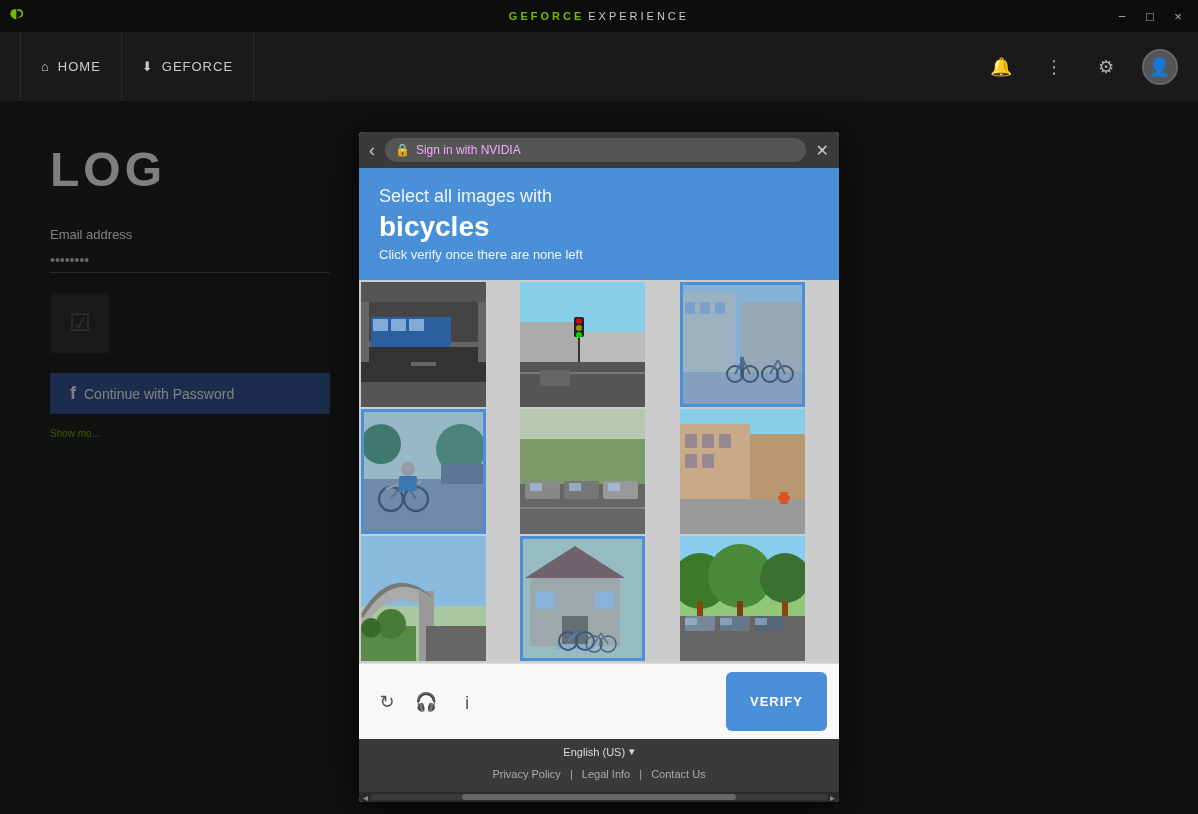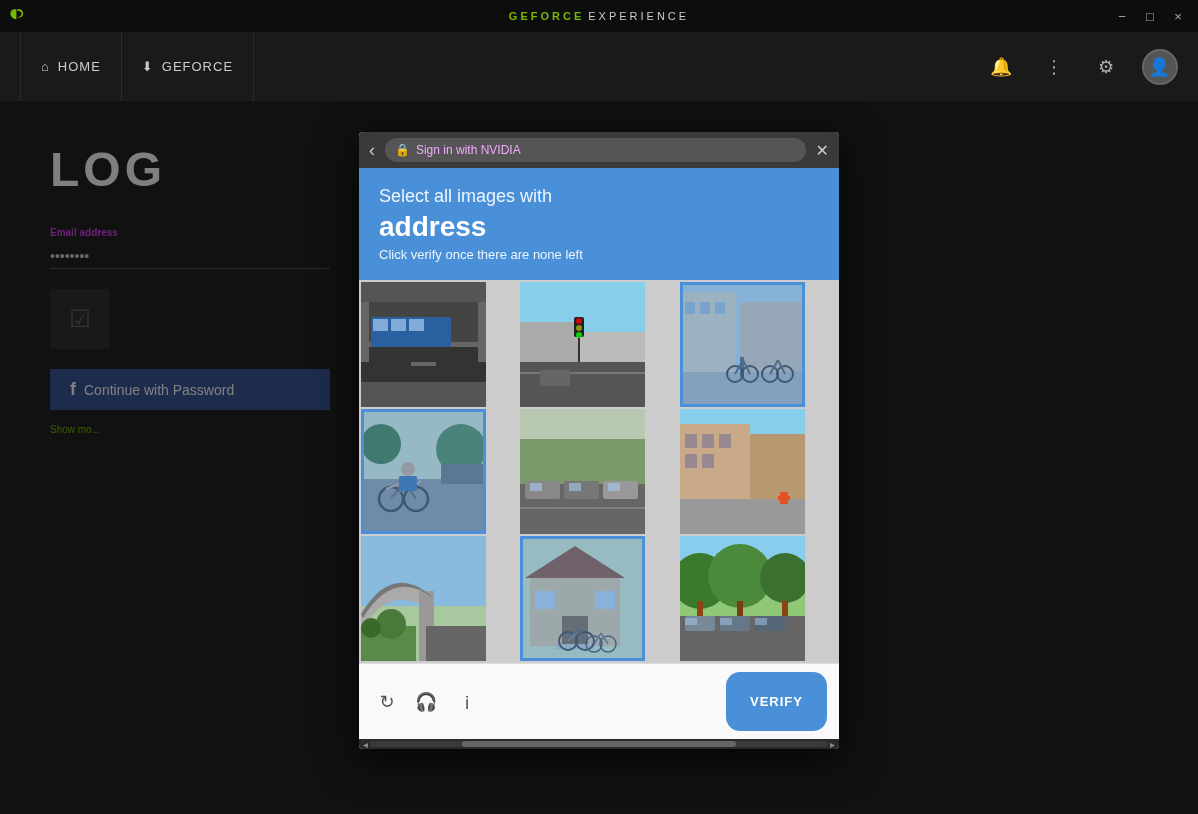--- a/index.html
+++ b/index.html
@@ -145,24 +145,23 @@
 
     .login-title {
       color: #fff;
       font-size: 48px;
       font-weight: bold;
       letter-spacing: 4px;
       margin-bottom: 30px;
     }
 
     .login-field-label {
-      color: #d946ef;
-      font-size: 10px;
+      color: #ffffff;
+      font-size: 13px;
       margin-bottom: 6px;
-      font-weight: bold;
     }
 
     .login-input {
       background: transparent;
       border: none;
       border-bottom: 1px solid #555;
       color: #ccc;
       font-size: 14px;
       padding: 4px 0;
       width: 280px;
@@ -311,21 +310,21 @@
     .verify-btn {
       margin-left: auto;
       background: #4a90d9;
       color: #fff;
       border: none;
       padding: 22px 24px;
       font-size: 13px;
       font-weight: bold;
       letter-spacing: 1px;
       cursor: pointer;
-      border-radius: 14px;
+      border-radius: 6px;
     }
 
     
     .browser-content {
       position: relative;
       overflow-y: auto;
       max-height: 650px;
     }
     .browser-content::-webkit-scrollbar { width: 8px; }
     .browser-content::-webkit-scrollbar-track { background: #ddd; }
@@ -499,21 +498,21 @@
           </div>
           <button class="browser-close">✕</button>
         </div>
 
         <div class="browser-content">
 
           <div class="captcha-container">
 
             <div class="captcha-header">
               <div class="select-text">Select all images with</div>
-              <span class="main-word">address</span>
+              <span class="main-word">bicycles</span>
               <div class="sub-text">Click verify once there are none left</div>
             </div>
 
             <div class="image-grid">
 
               <div class="grid-cell">
                 <svg width="125" height="125" viewBox="0 0 125 125">
                   <rect width="125" height="125" fill="#555"></rect>
                   <rect x="0" y="60" width="125" height="40" fill="#333"></rect>
                   <rect x="0" y="60" width="125" height="5" fill="#666"></rect>
@@ -726,20 +725,34 @@
 
             <div class="captcha-footer">
               <button class="footer-icon-btn" title="Refresh">↻</button>
               <button class="footer-icon-btn" title="Audio challenge">🎧</button>
               <button class="footer-icon-btn" title="Info">ℹ</button>
               <button class="verify-btn">VERIFY</button>
             </div>
 
           </div>
 
+          <div style="background:#3a3a3a; padding: 6px 10px;">
+            <div class="lang-select">
+              <span>English (US)</span>
+              <span>▾</span>
+            </div>
+            <div class="browser-footer">
+              <span> </span>
+              <a href="#">Privacy Policy</a>
+              <span> | </span>
+              <a href="#">Legal Info</a>
+              <span> | </span>
+              <a href="#">Contact Us</a>
+            </div>
+          </div>
 
         </div>
 
         <div class="scrollbar-h">
           <span class="sb-arrow">◂</span>
           <div class="scrollbar-track">
             <div class="scrollbar-thumb"></div>
           </div>
           <span class="sb-arrow">▸</span>
         </div>

